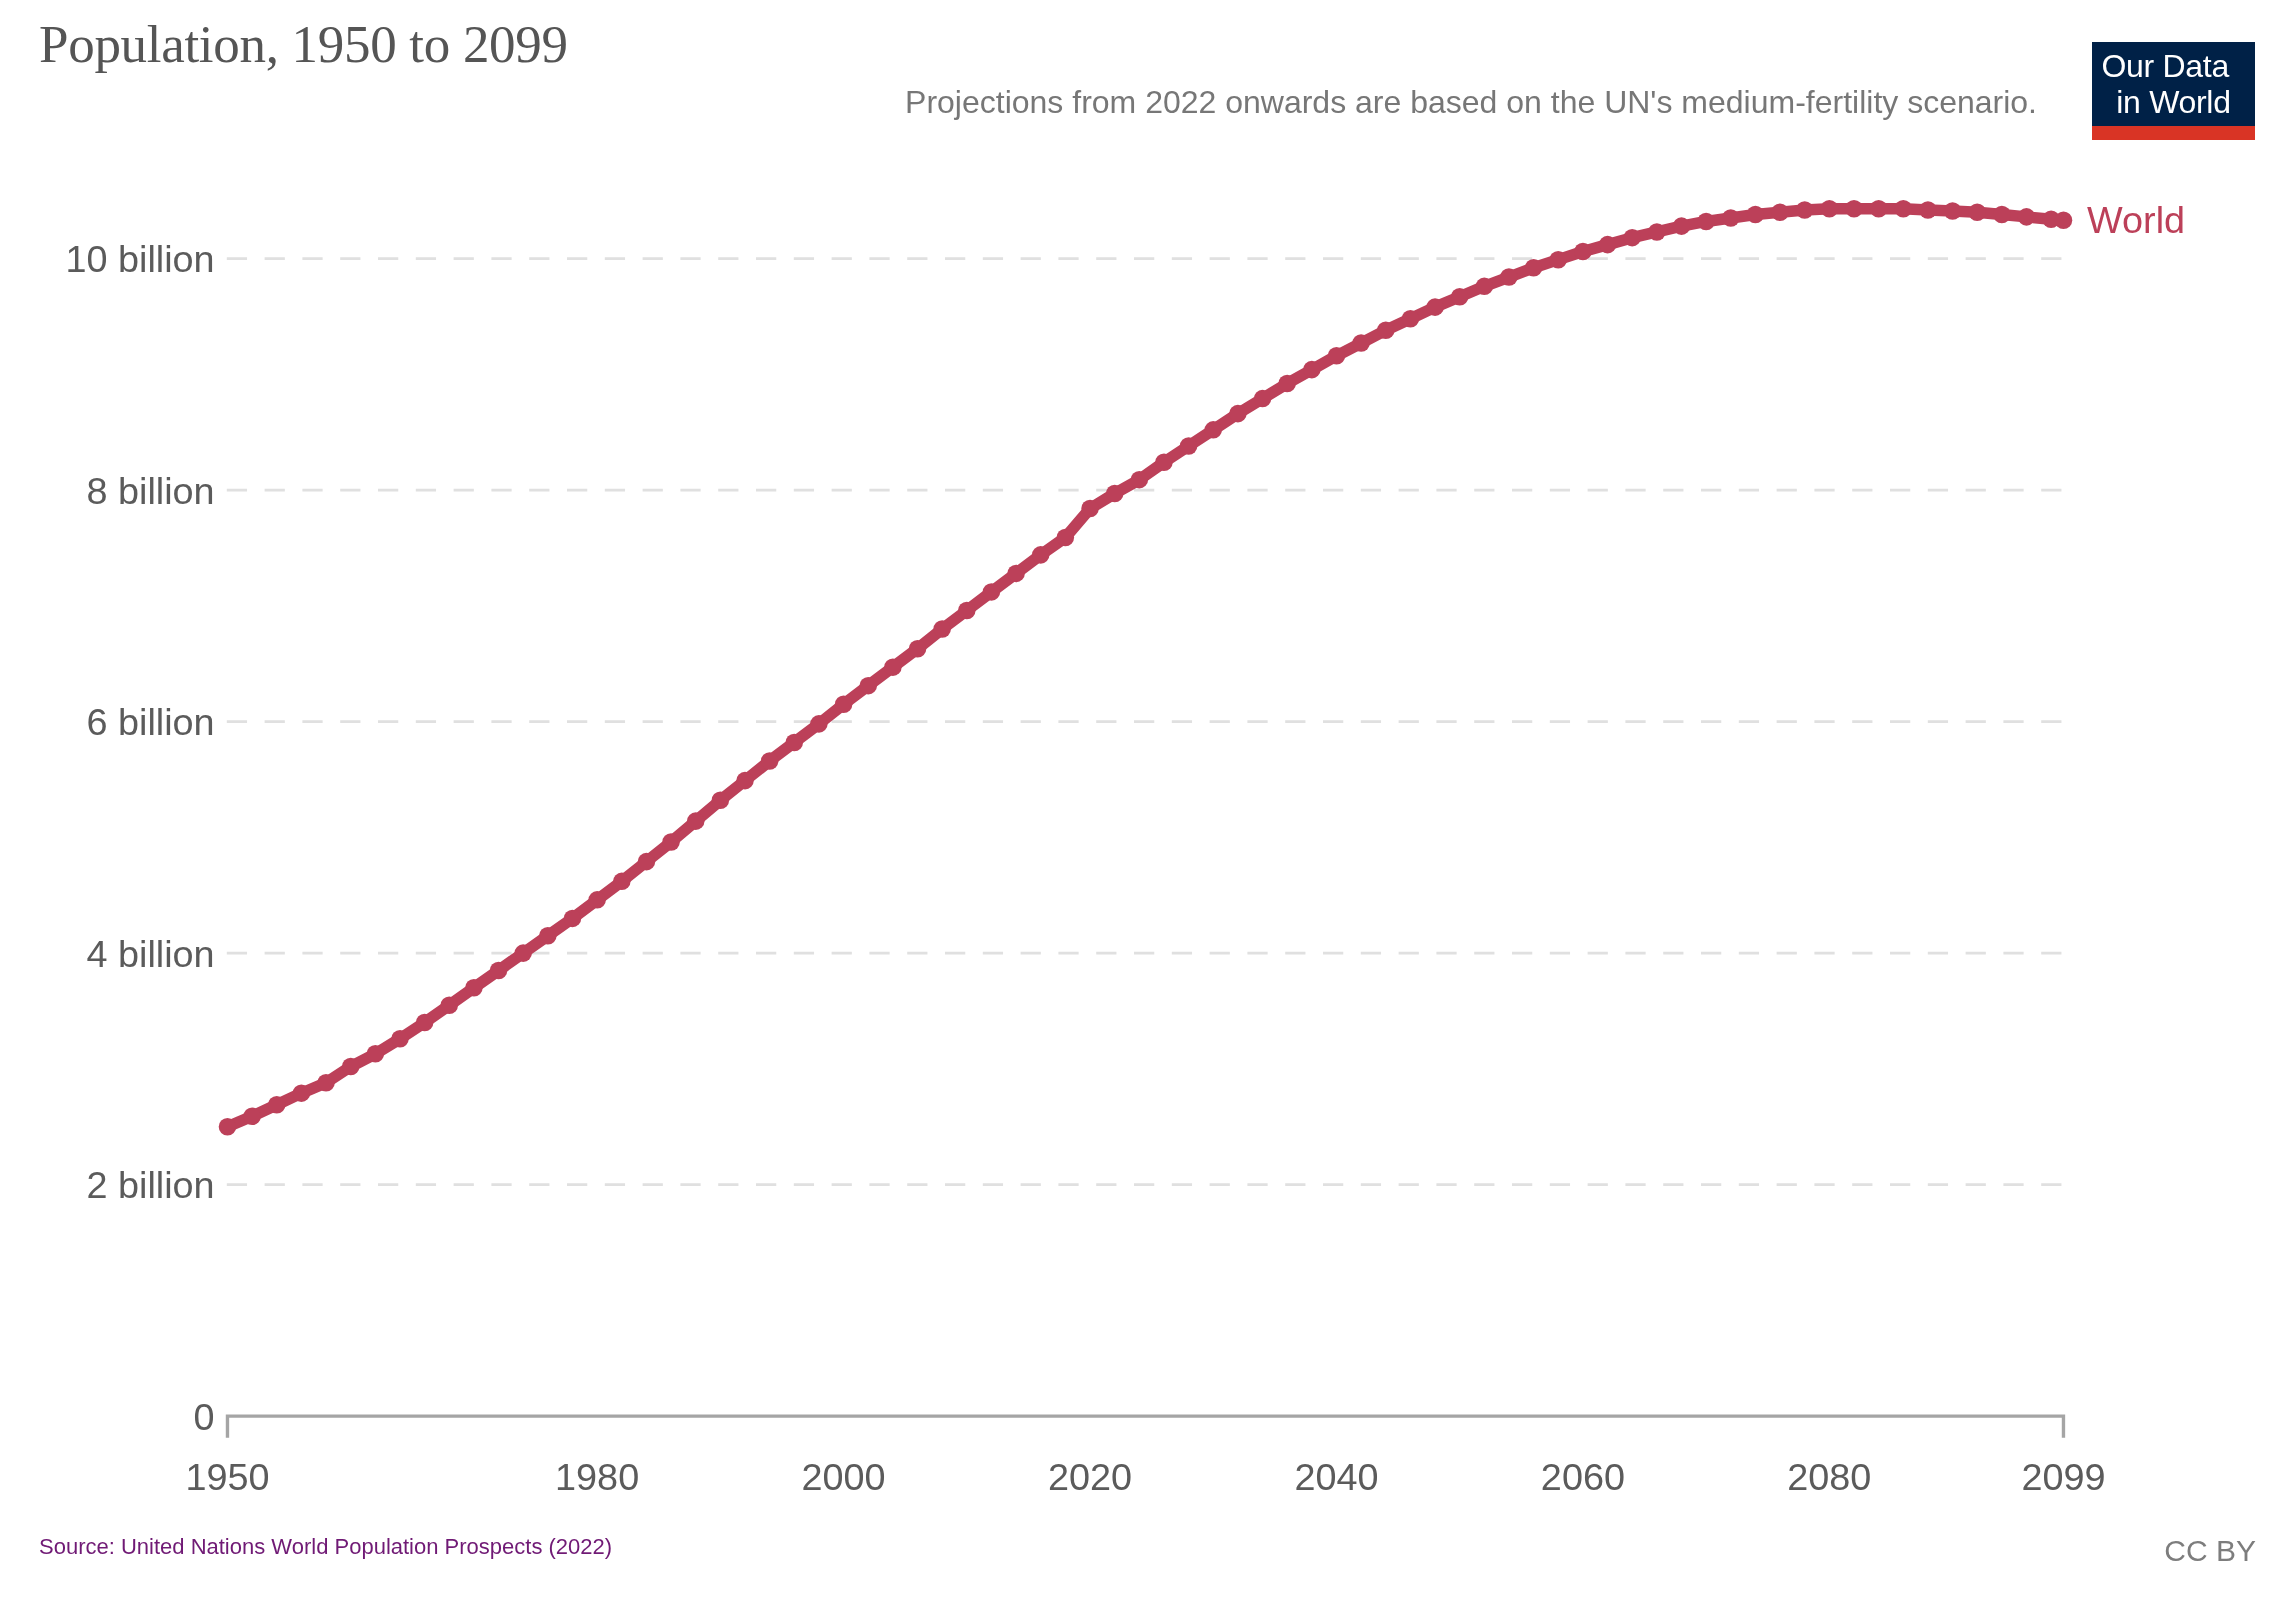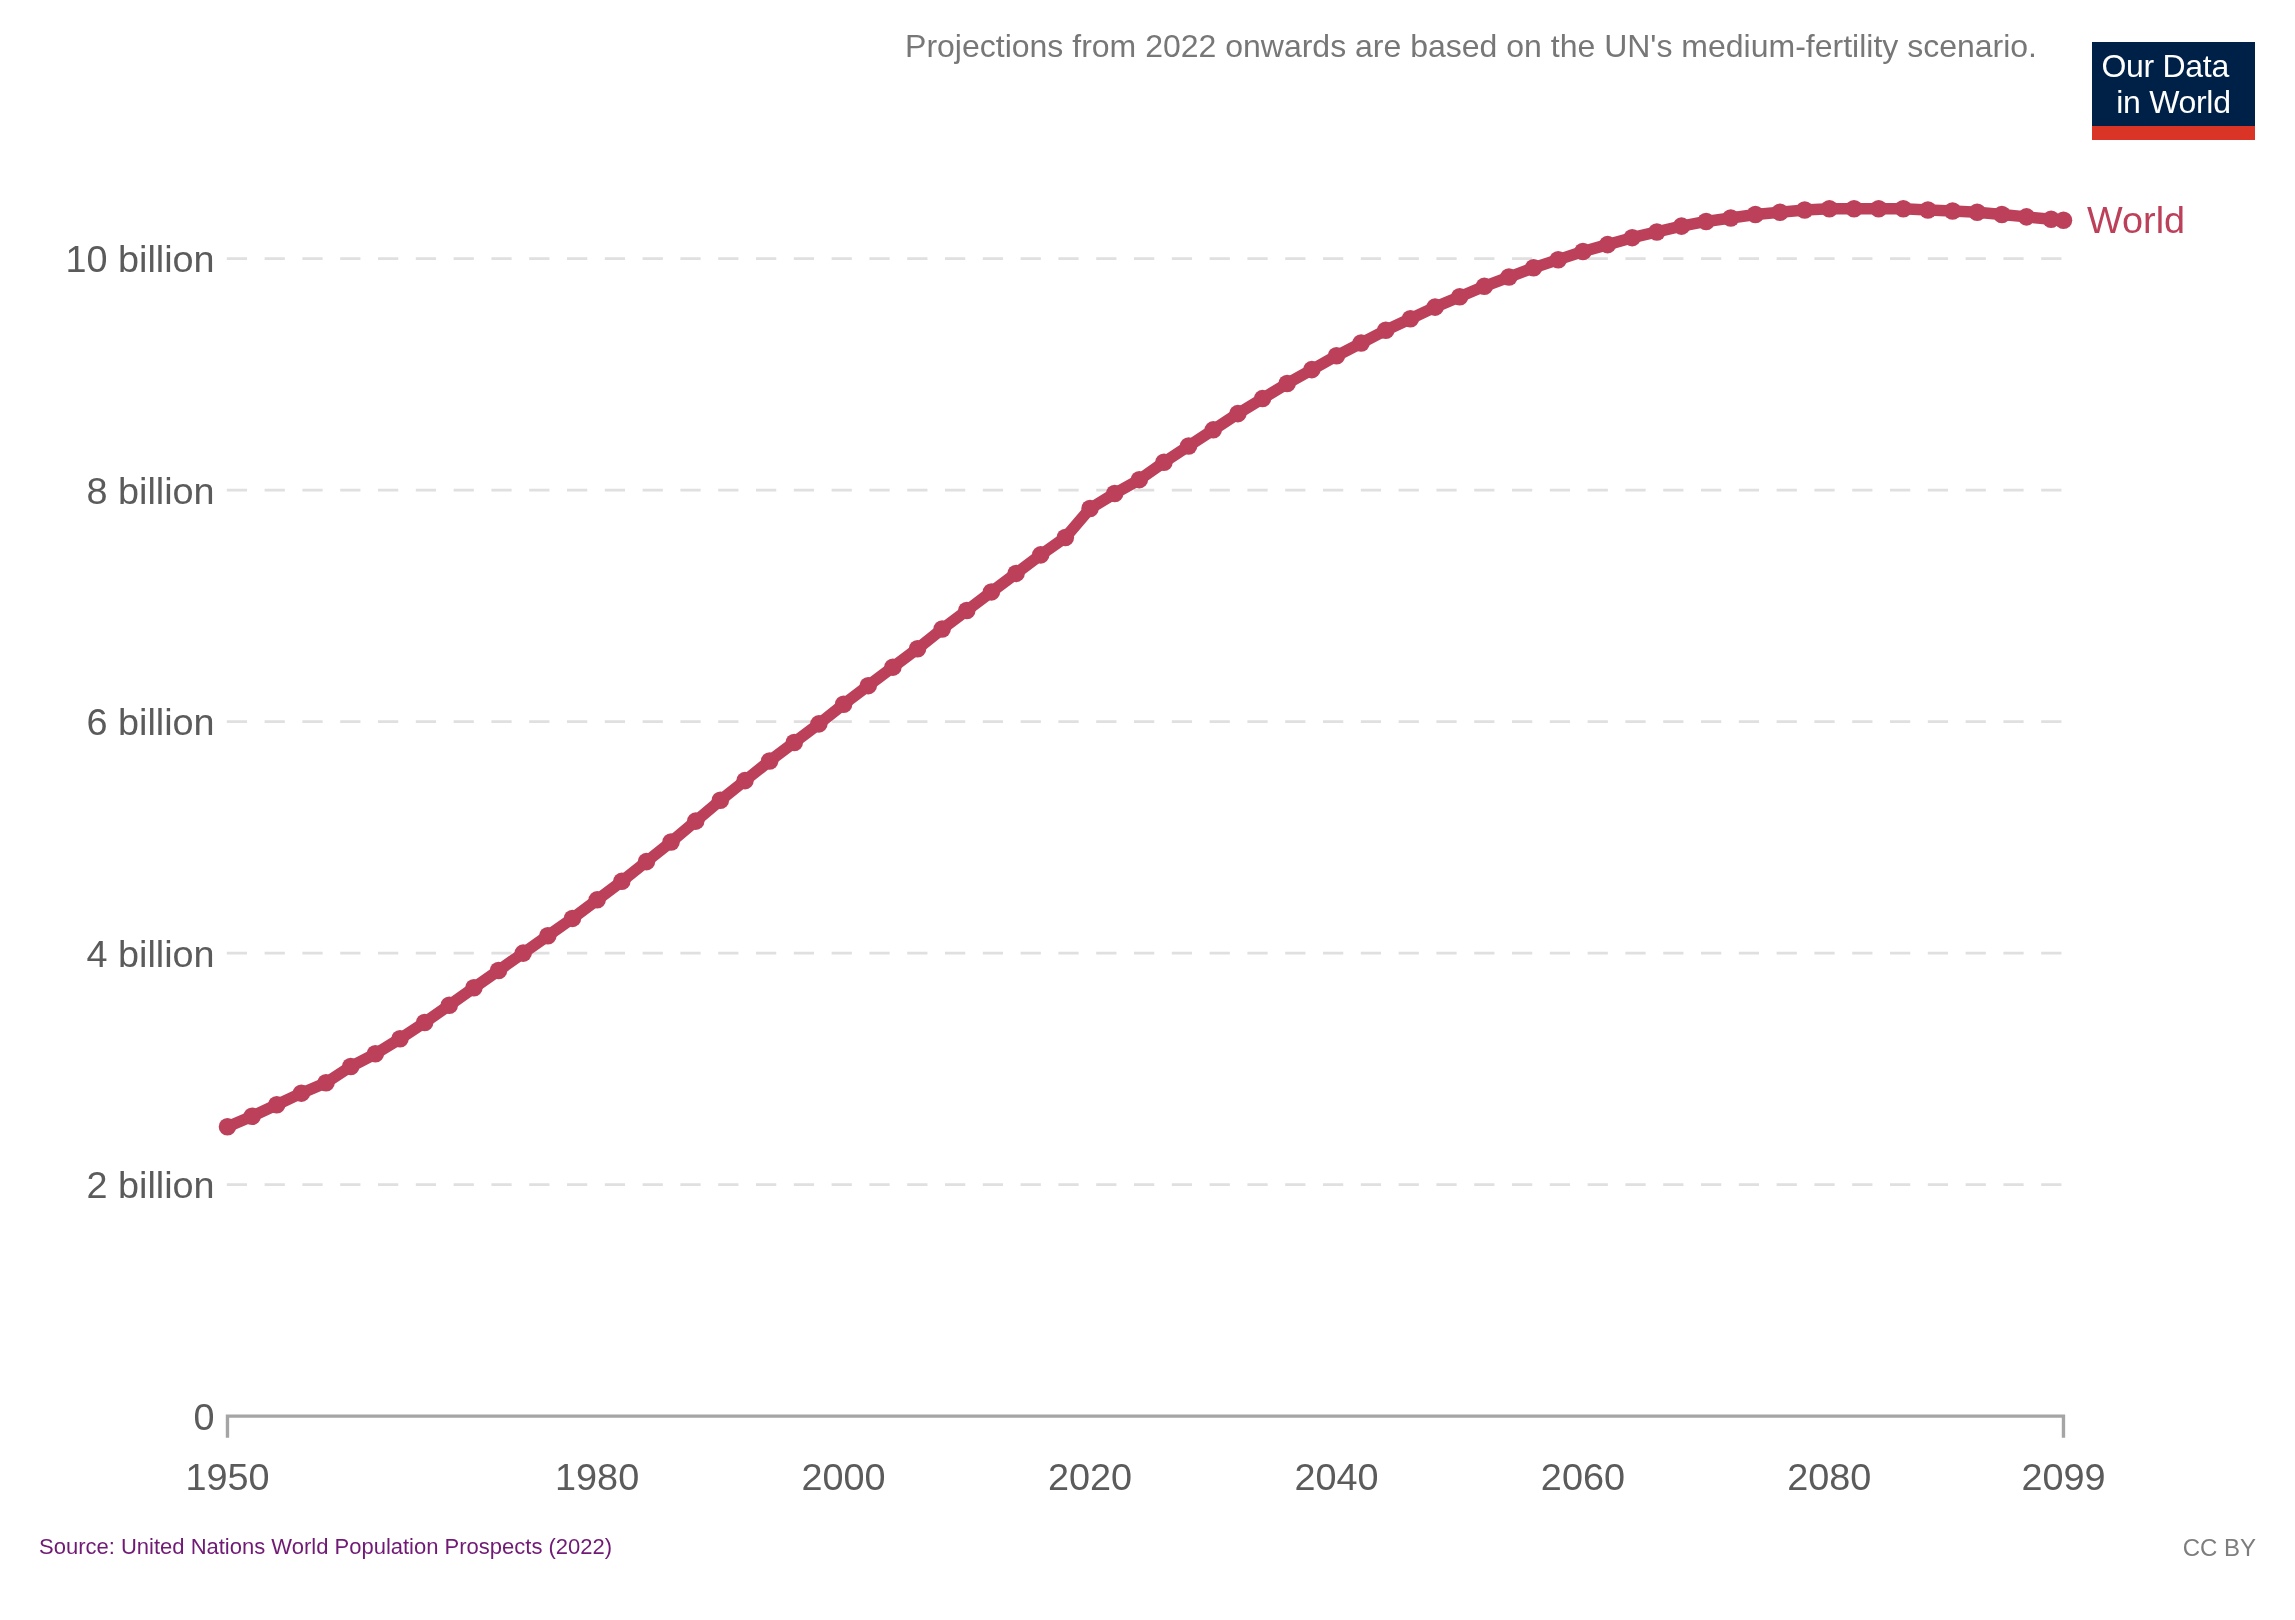--- a/index.html
+++ b/index.html
@@ -125,29 +125,30 @@
     left: 39px;
     top: 1534px;
     font-size: 22px;
     color: #701a75;
     white-space: nowrap;
   }
   #footer-license {
     position: absolute;
     right: 39px;
     top: 1534px;
-    font-size: 24px;
+    font-size: 30px;
     color: #7d7d7d;
     white-space: nowrap;
   }
 </style>
 </head>
 <body>
 
 <div id="header">
+  <h1 id="chart-title">Population, 1950 to 2099</h1>
   <p id="chart-subtitle">Projections from 2022 onwards are based on the UN's medium-fertility scenario.</p>
 </div>
 
 <div id="owid-logo">
   <div class="owid-line l1">Our Data</div>
   <div class="owid-line l2">in World</div>
 </div>
 <div id="owid-logo-bar"></div>
 
 <div id="plot">

